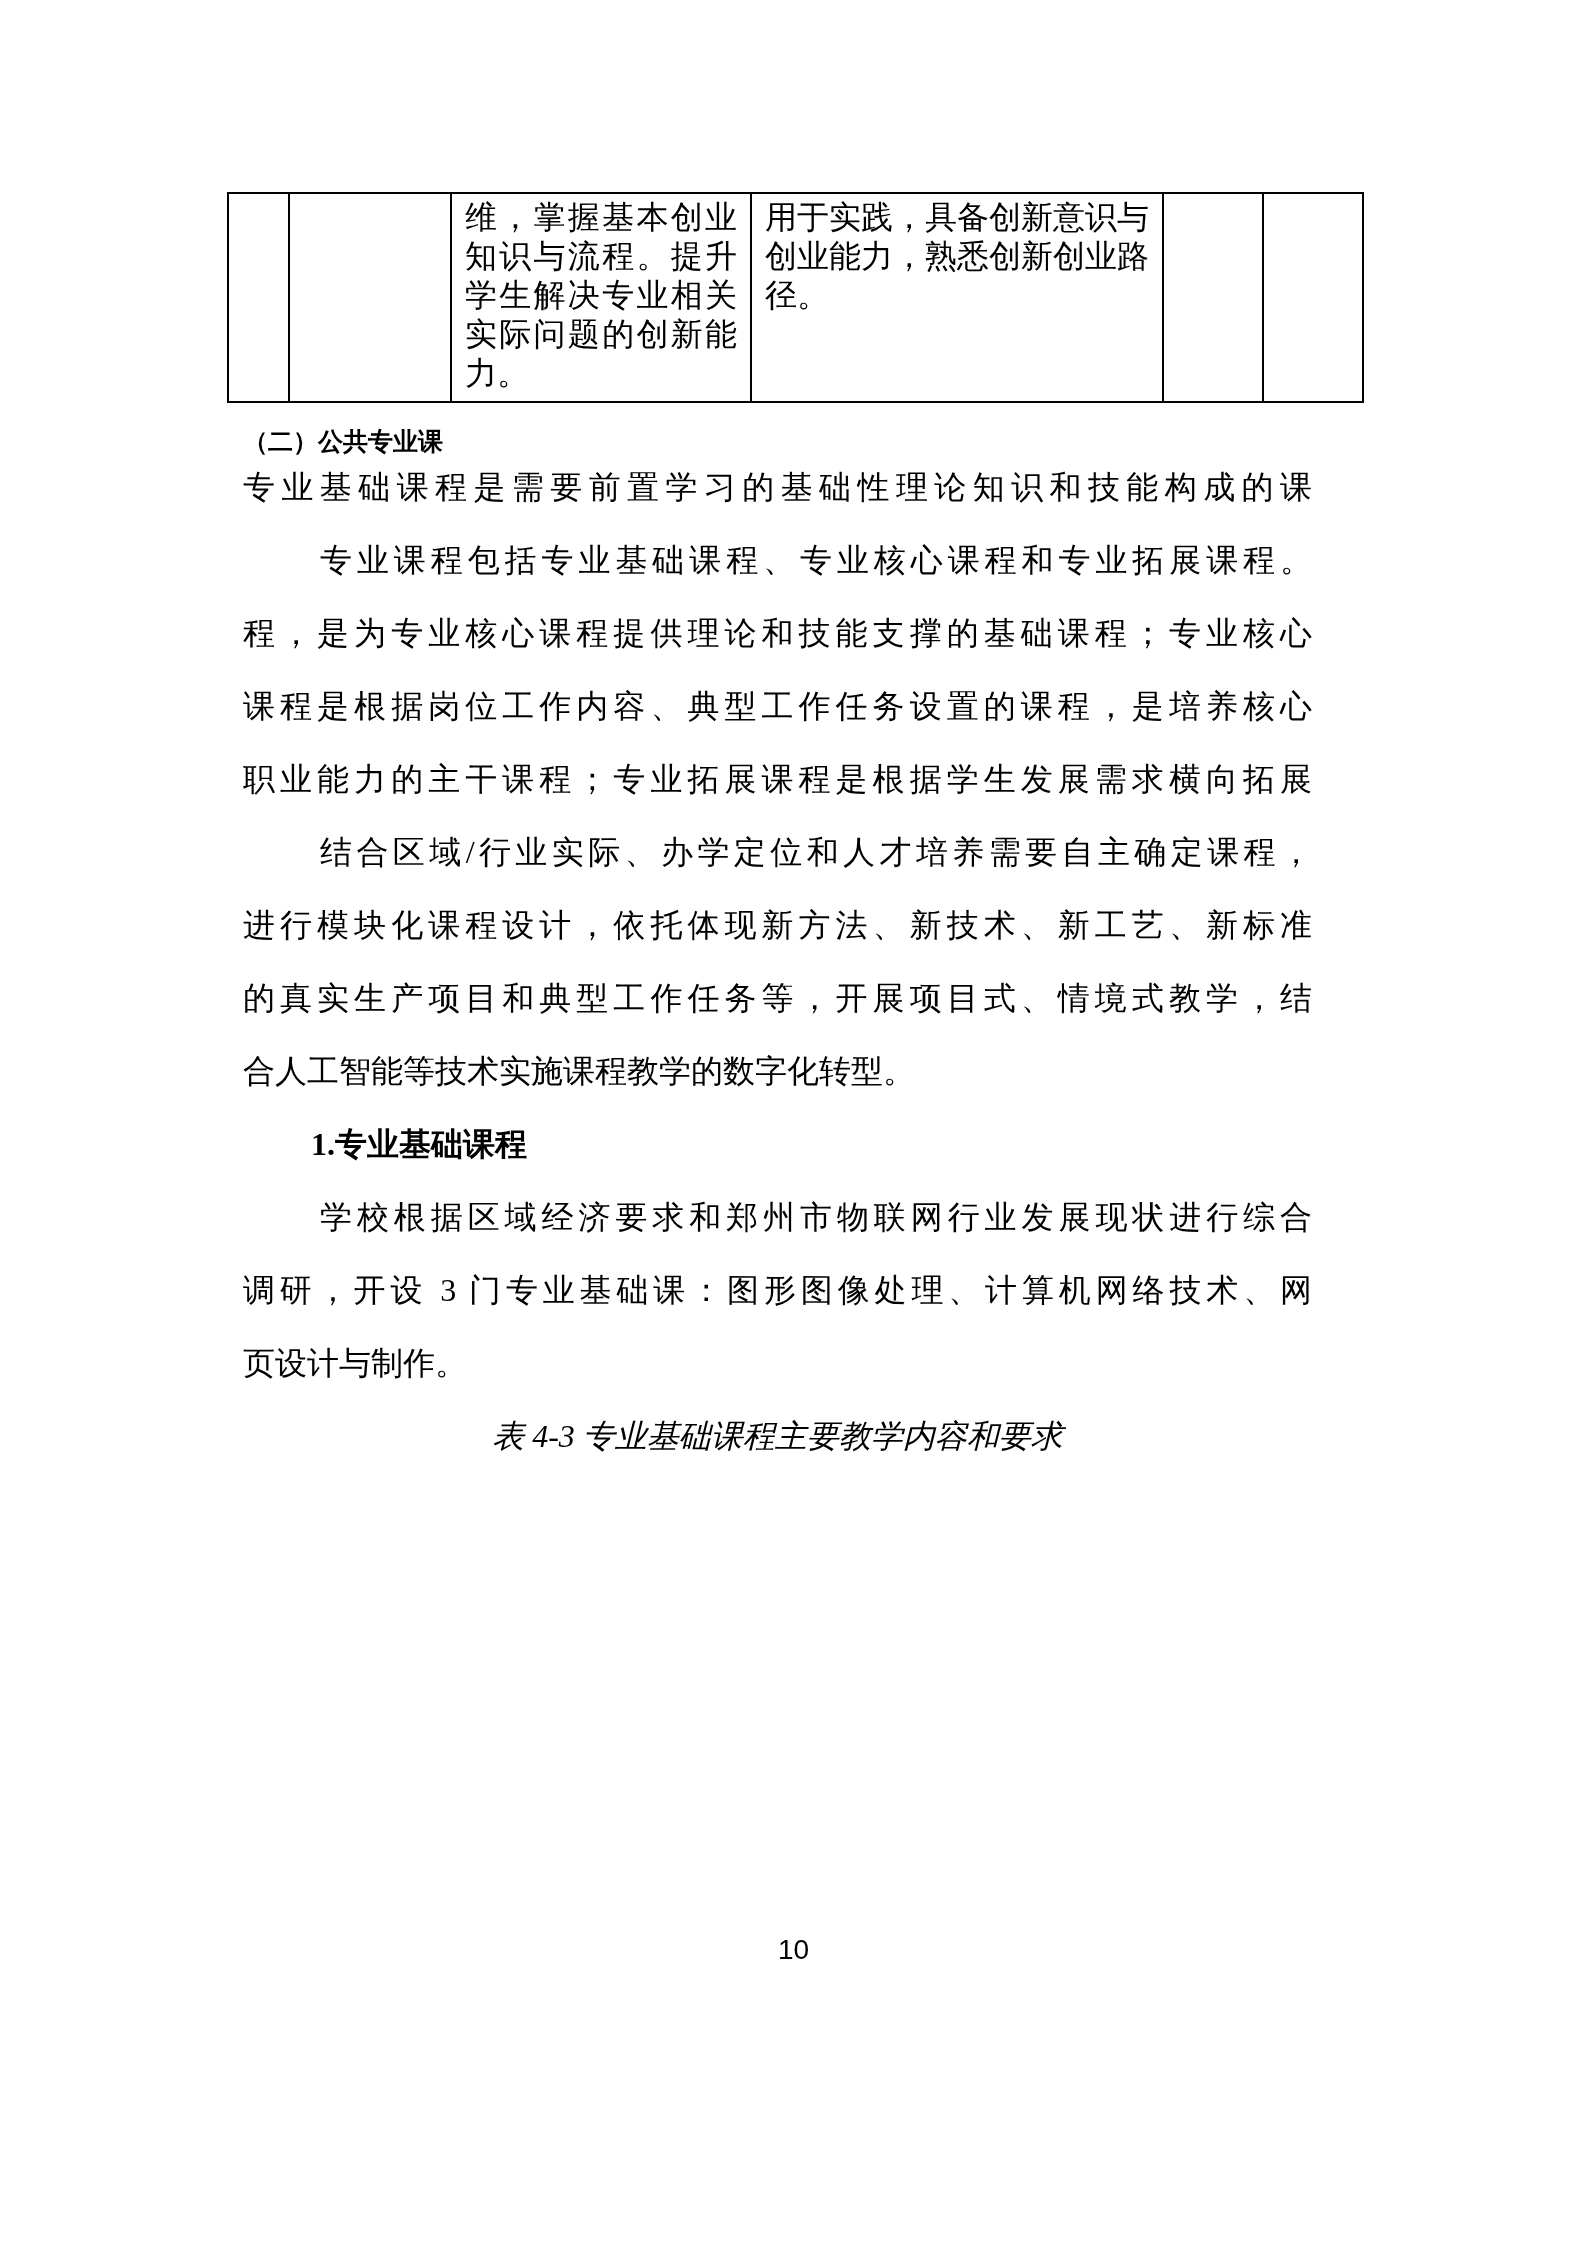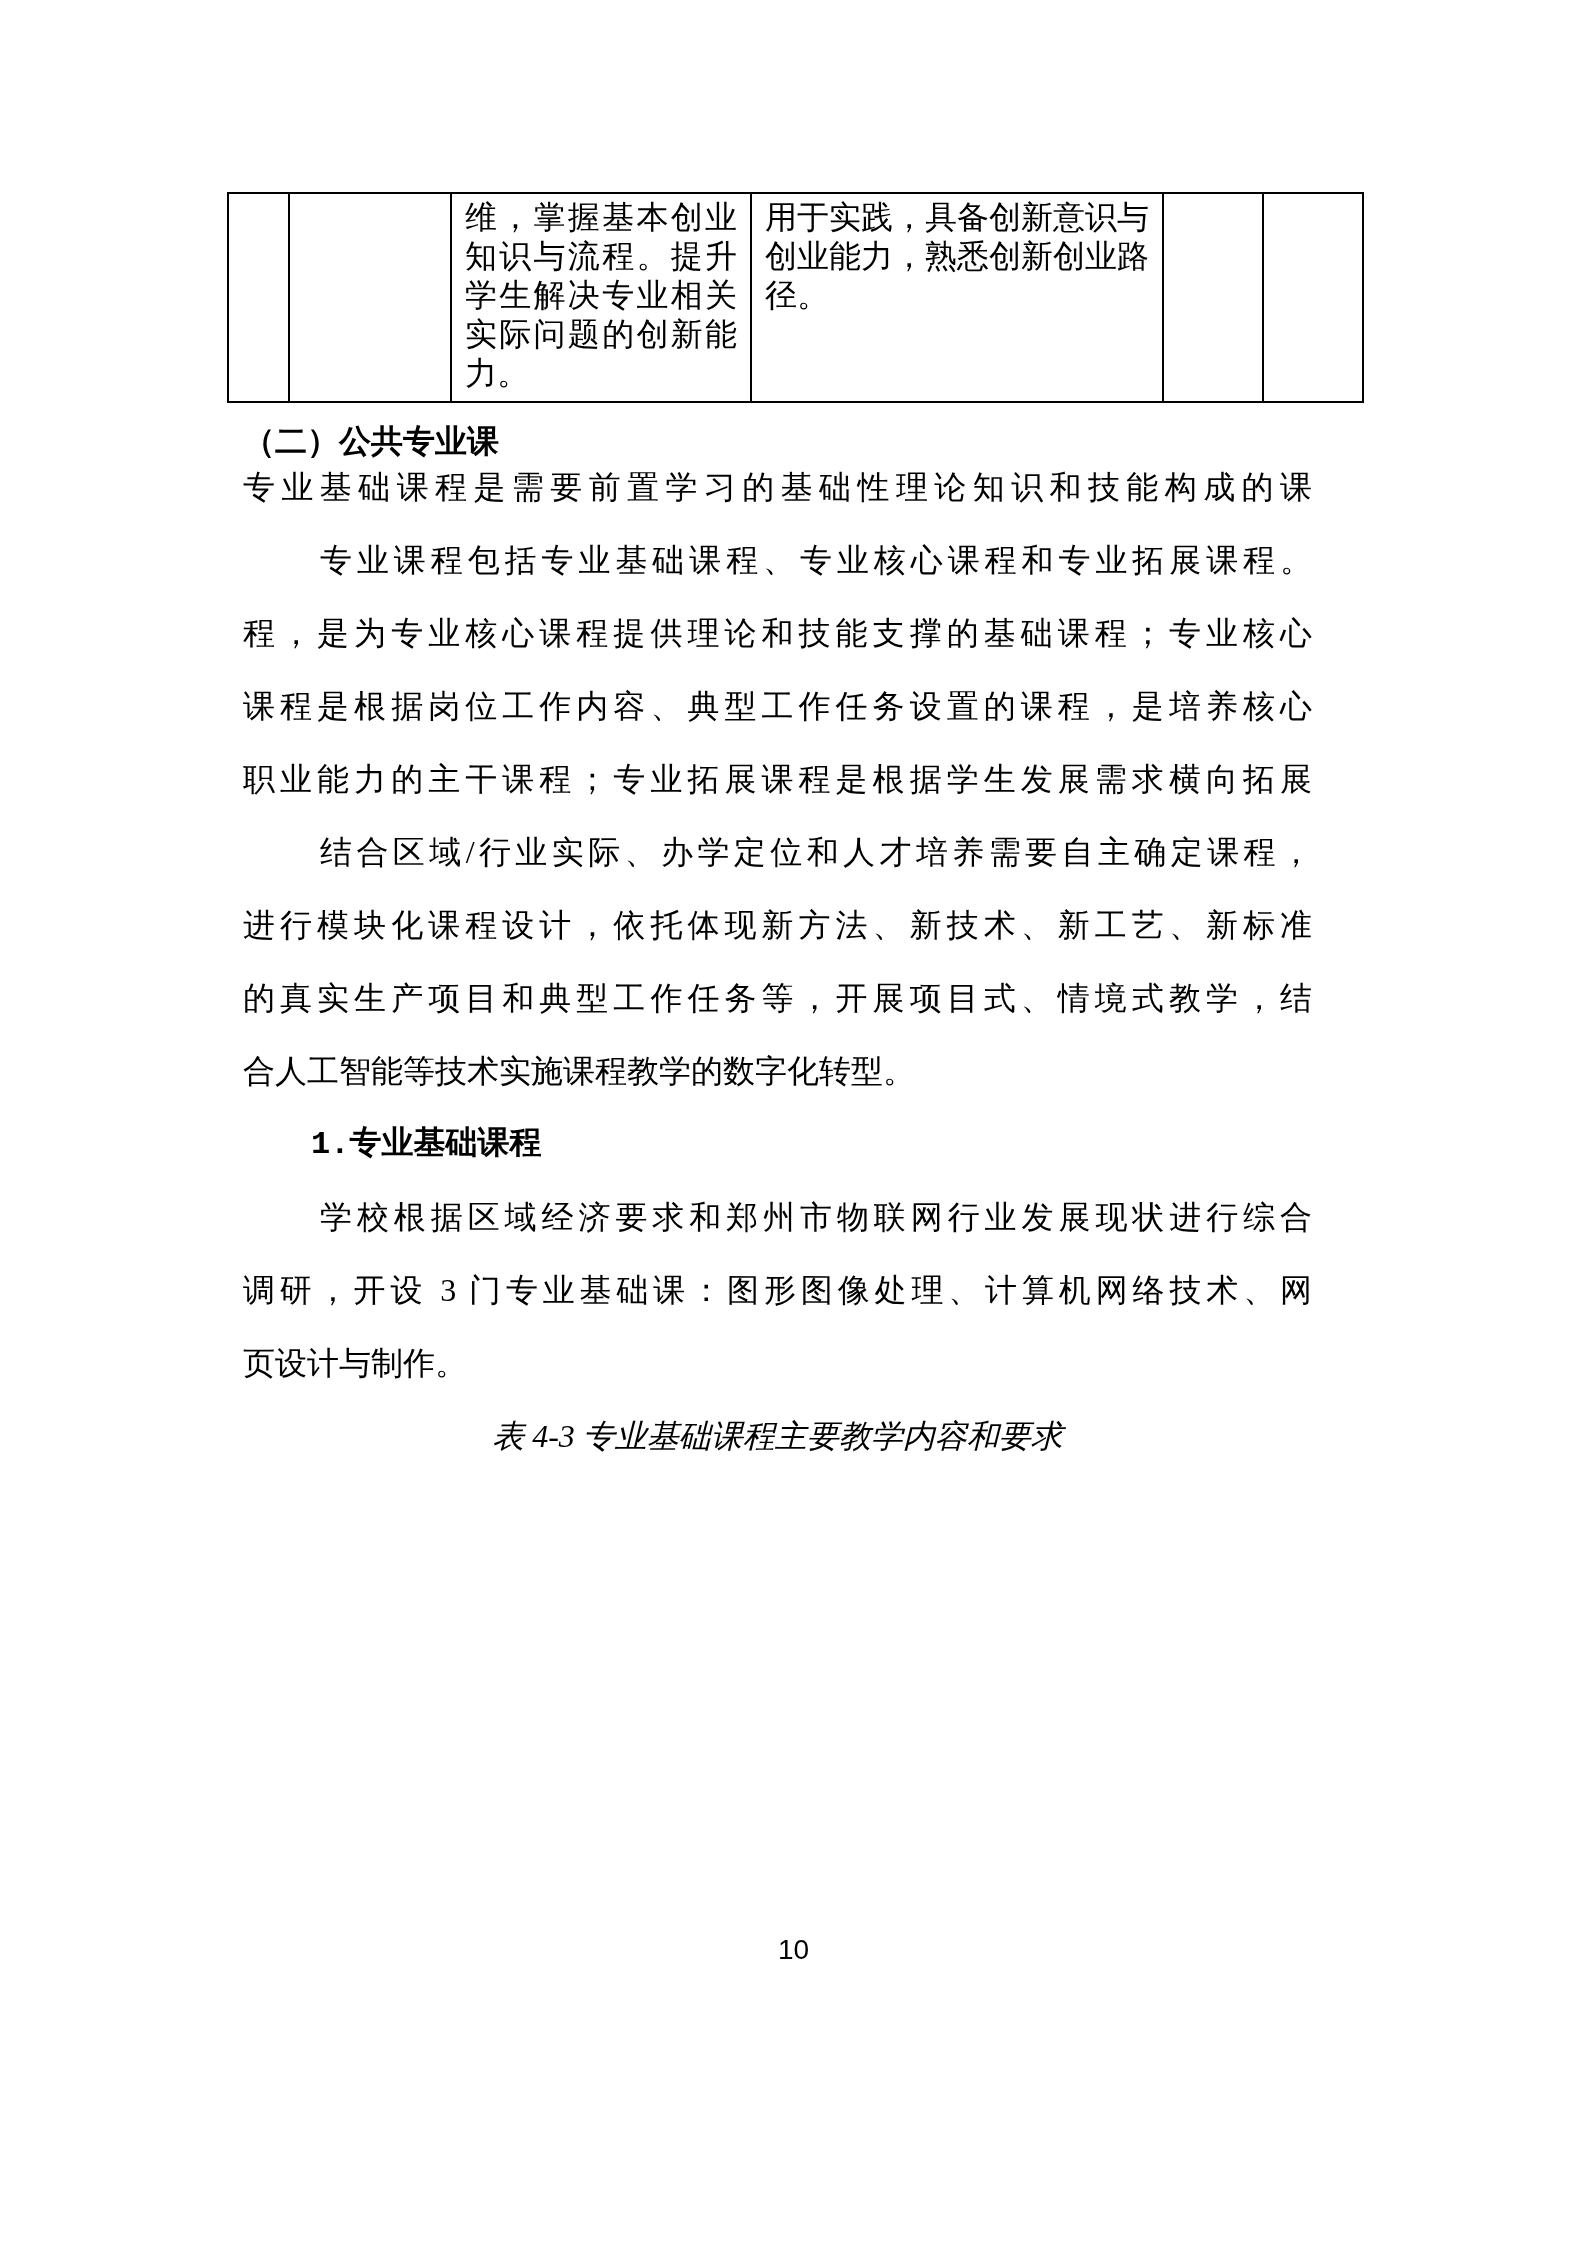--- a/index.html
+++ b/index.html
@@ -45,21 +45,21 @@
     text-align-last:left;
   }
 
   
   .h2{
     position:absolute;
     left:243px;
     top:422px;
     font-family:"Liberation Sans", sans-serif;
     font-weight:bold;
-    font-size:32px;
+    font-size:25px;
     line-height:38px;
     white-space:nowrap;
   }
   .flow{
     position:absolute;
     left:243px;
     top:451px;
     width:1069px;
   }
   .ln{
@@ -72,21 +72,20 @@
   .ln.short{
     text-align:left;
     text-align-last:left;
   }
   .ln.indent{padding-left:77px;}
   .ln.sub{
     font-weight:bold;
     padding-left:68px;
     text-align:center;
     text-align-last:left;
-    font-family:Liberation Mono, monospace;
   }
   .ln.caption{
     text-align:center;
     text-align-last:center;
     font-style:italic;
     padding-left:0;
   }
 
   
   .pageno{

